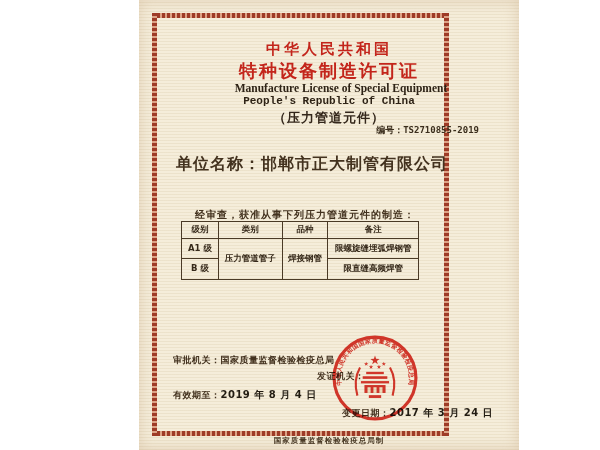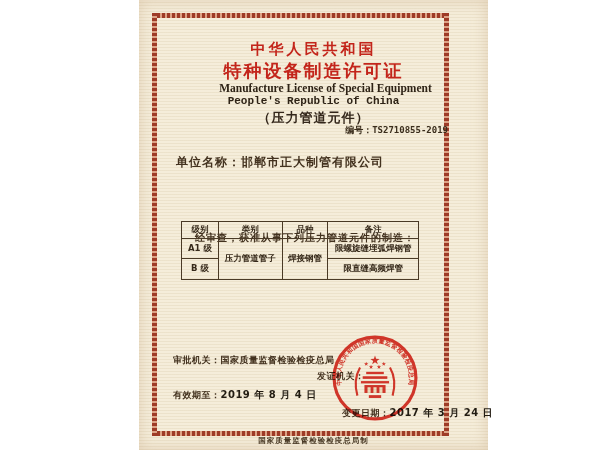--- a/index.html
+++ b/index.html
@@ -3,21 +3,21 @@
 <meta charset="utf-8">
 <style>
   :root{
     --paper:#f5edda; --ink:#43321f; --title_red:#c3251b; --seal_red:#d8291f;
     --border_dark:#9e3b27; --border_light:#dda386;
   }
   *{margin:0;padding:0;box-sizing:border-box;}
   body{width:600px;height:450px;background:#ffffff;font-family:"DejaVu Sans",sans-serif;overflow:hidden;}
   .stage{position:relative;width:600px;height:450px;background:#ffffff;}
   .paper{
-    position:absolute;left:139px;top:0;width:349px;height:450px;
+    position:absolute;left:139px;top:0;width:380px;height:450px;
     background-color:var(--paper);
     background-image:repeating-linear-gradient(0deg, rgba(205,188,150,.22) 0 1px, transparent 1px 3px);
     box-shadow:inset 0 0 16px rgba(185,150,110,.35);
   }
   
   .fs{position:absolute;}
   .fs-top,.fs-bottom{left:13px;width:297px;height:5px;
     background:repeating-linear-gradient(90deg,var(--border_dark) 0 3px,var(--border_light) 3px 5px);}
   .fs-top{top:13px;} .fs-bottom{top:431px;}
   .fs-left,.fs-right{top:13px;height:423px;width:5px;
@@ -26,24 +26,24 @@
 
   .abs{position:absolute;left:0;right:0;text-align:center;color:var(--ink);}
   .t-cn1{top:40px;font-size:15px;font-weight:bold;color:var(--title_red);letter-spacing:3px;}
   .t-cn2{top:59px;font-size:18px;font-weight:bold;color:var(--title_red);letter-spacing:2px;}
   .t-en1{top:82px;font-size:11.5px;font-weight:bold;font-family:"Liberation Serif",serif;color:#2e2316;margin-left:24px;}
   .t-en2{top:95px;font-size:11px;font-weight:bold;font-family:Liberation Mono, monospace;color:#2e2316;}
   .t-sub{top:109px;font-size:13px;font-weight:bold;color:#33261a;letter-spacing:1px;}
   .t-no{top:124px;left:auto;right:40px;text-align:right;font-size:9px;font-weight:bold;color:#3a2d1c;}
   .t-no .num{font-family:"DejaVu Sans Mono",monospace;letter-spacing:0;}
 
-  .fieldline{position:absolute;font-size:12px;font-weight:bold;color:var(--ink);letter-spacing:1px;white-space:nowrap;}
+  .fieldline{position:absolute;font-size:16px;font-weight:bold;color:var(--ink);letter-spacing:1px;white-space:nowrap;}
   .f-company{left:37px;top:154px;}
   .f-address{left:37px;top:174px;font-size:9.5px;}
-  .f-intro{left:56px;top:208px;font-size:10px;margin-top:23px;}
+  .f-intro{left:56px;top:208px;font-size:10px;}
 
   table.lic-table{position:absolute;left:42px;top:221px;width:238px;border-collapse:collapse;
     font-size:8.5px;font-weight:bold;color:#36291a;}
   table.lic-table th,table.lic-table td{border:1px solid #4a3a26;text-align:center;vertical-align:middle;padding:0 2px;}
   table.lic-table th{height:17px;font-weight:bold;}
   tr.r1 td{height:20px;} tr.r2 td{height:21px;}
   .c0{width:37px;margin-top:21px;} .c1{width:64px;} .c2{width:46px;} .c3{width:91px;}
 
   .botline{position:absolute;font-size:9px;font-weight:bold;color:var(--ink);white-space:nowrap;letter-spacing:.5px;}
   .botline .val{color:#221c12;font-size:10px;}

